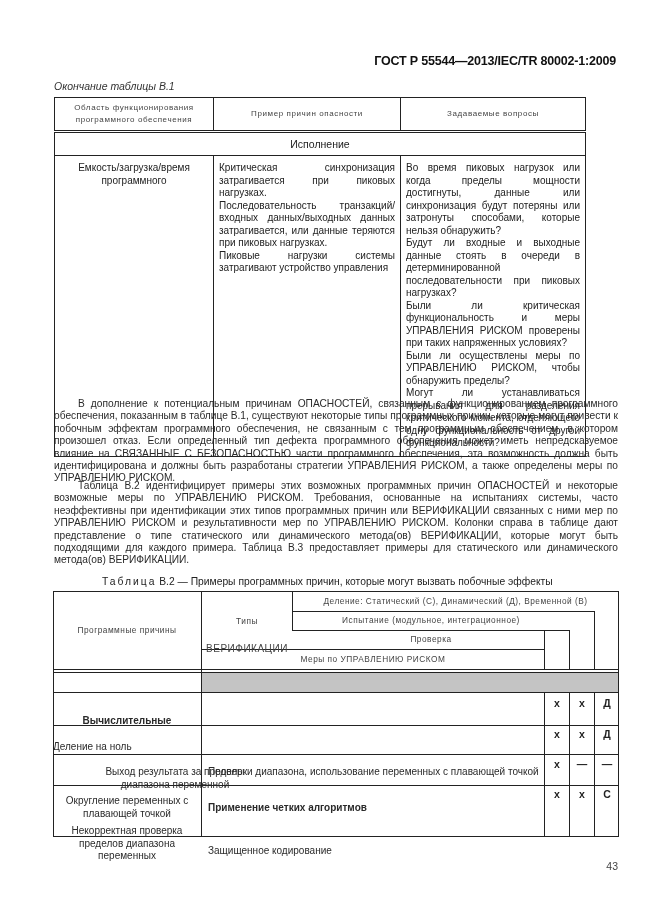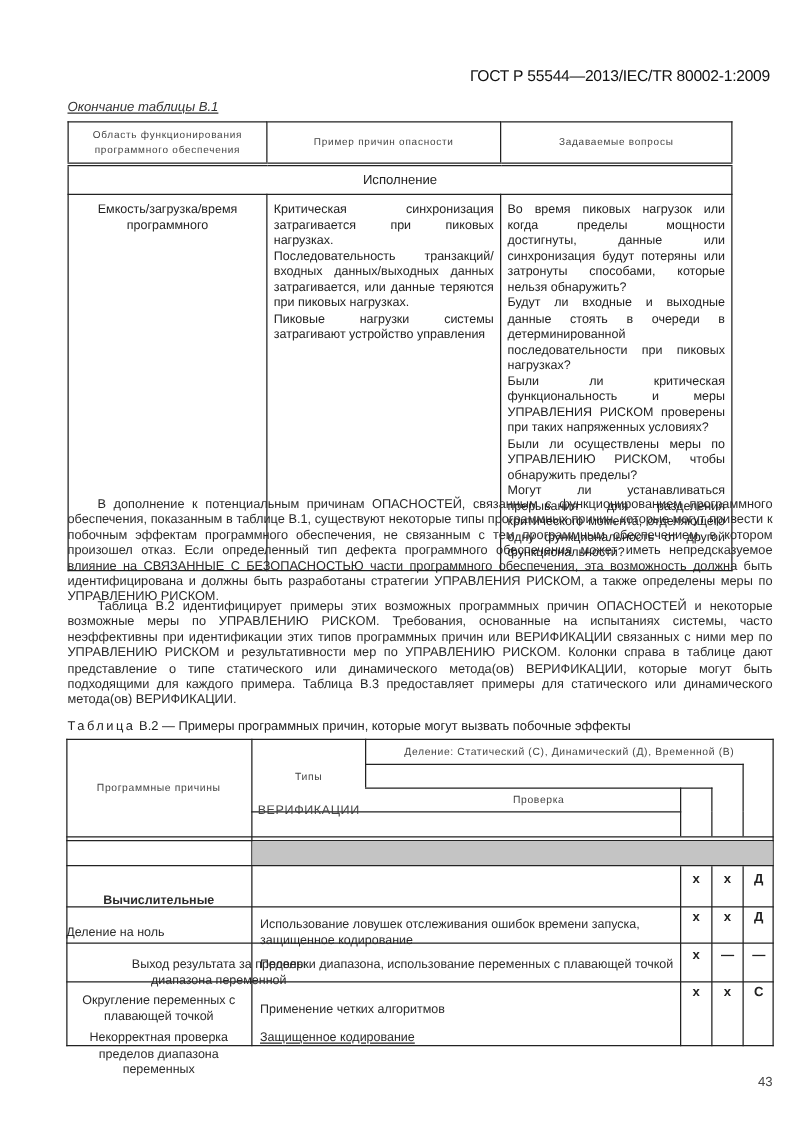--- a/index.html
+++ b/index.html
@@ -1,38 +1,38 @@
 <!DOCTYPE html>
 <html><head>
 <meta charset="utf-8">
 <style>
   html, body { margin: 0; padding: 0; background: #ffffff; }
   body { width: 646px; height: 913px; position: relative; overflow: hidden;
          font-family: "Liberation Sans", sans-serif; color: #222; }
   .abs { position: absolute; }
-  .std-id { left: 0; right: 30px; top: 54px; text-align: right; font-weight: normal; font-size: 12.5px; color: #111; letter-spacing: -0.2px; }
-  .caption1 { left: 54px; top: 80px; font-style: italic; font-size: 10.5px; color: #333; text-decoration: underline; }
+  .std-id { left: 0; right: 30px; top: 54px; text-align: right; font-weight: bold; font-size: 12.5px; color: #111; letter-spacing: -0.2px; }
+  .caption1 { left: 54px; top: 80px; font-style: italic; font-size: 10.5px; color: #333; }
 
   table { border-collapse: collapse; }
   .t1 { position: absolute; left: 54px; top: 97px; width: 532px; font-size: 10px; }
   .t1 td, .t1 th { border: 1px solid #222; vertical-align: top; }
   .t1 th { font-weight: normal; font-size: 8px; letter-spacing: 0.6px; color: #444; text-align: center; vertical-align: middle; height: 30px; line-height: 12px; border-bottom: 3px double #222; }
   .t1 .section { text-align: center; height: 20px; vertical-align: middle; font-size: 10.5px; }
   .t1 .c1 { width: 150px; text-align: center; padding: 6px 4px; line-height: 12.5px; }
   .t1 .c2 { width: 176px; padding: 6px 5px; line-height: 12.5px; text-align: justify; margin-left: 32px; }
   .t1 .c3 { padding: 6px 5px; line-height: 12.5px; text-align: justify; }
   .t1 p { margin: 0; }
 
   .body-text { left: 54px; width: 564px; font-size: 10.2px; line-height: 12.4px; text-align: justify; color: #2a2a2a; }
   .body-text p { margin: 0; text-indent: 24px; }
   .para1 { top: 398px; }
   .para2 { top: 480px; }
 
   .caption2 { left: 54px; top: 576px; font-size: 10.3px; color: #222; }
-  .caption2 .spaced { letter-spacing: 2px; }
+  .caption2 .spaced { letter-spacing: 2px; margin-left: 48px; }
 
   
   .t2 { position: absolute; left: 53px; top: 591px; width: 566px; height: 246px; }
   .line { position: absolute; background: #222; }
   .hdr-text { position: absolute; font-size: 8.3px; letter-spacing: 0.5px; color: #444; text-align: center; }
   .cell-text { position: absolute; font-size: 10px; line-height: 12.5px; color: #2a2a2a; margin-top: 38px; }
   .mark { position: absolute; font-size: 10.5px; font-weight: bold; text-align: center; width: 24px; color: #222; }
   .page-num { right: 28px; top: 860px; font-size: 10.5px; color: #444; }
 </style>
 </head>
@@ -116,42 +116,43 @@
 
   <div class="line" style="left:0;top:134px;width:566px;height:1px;"></div>
   <div class="line" style="left:0;top:163px;width:566px;height:1px;"></div>
   <div class="line" style="left:0;top:194px;width:566px;height:1px;"></div>
   <div class="line" style="left:0;top:245px;width:566px;height:1px;"></div>
 
   <div class="hdr-text" style="left:0;top:34px;width:148px;">Программные причины</div>
   <div class="hdr-text" style="left:149px;top:25px;width:90px;">Типы</div>
   <div class="hdr-text" style="left:149px;top:52px;width:90px;font-size:10px;">ВЕРИФИКАЦИИ</div>
   <div class="hdr-text" style="left:240px;top:5px;width:325px;">Деление: Статический (С), Динамический (Д), Временной (В)</div>
+  <div class="hdr-text" style="left:240px;top:24px;width:276px;">Испытание (модульное, интеграционное)</div>
   <div class="hdr-text" style="left:240px;top:43px;width:276px;">Проверка</div>
+  <div class="hdr-text" style="left:149px;top:63px;width:342px;">Меры по УПРАВЛЕНИЮ РИСКОМ</div>
 
   <div class="cell-text" style="left:0;top:86px;width:148px;text-align:center;font-weight:bold;font-size:10px;">Вычислительные</div>
 
   <div class="cell-text" style="left:0;top:112px;width:148px;text-align:left;">Деление на ноль</div>
-  <div class="cell-text" style="left:155px;top:105px;width:332px;">Использование ловушек отслеживания ошибок времени запуска, защищенное кодирование</div>
   <div class="mark" style="left:492px;top:106px;">x</div>
   <div class="mark" style="left:517px;top:106px;">x</div>
   <div class="mark" style="left:542px;top:106px;">Д</div>
 
   <div class="cell-text" style="left:2px;top:137px;width:144px;text-align:center;padding-left:48px;">Выход результата за пределы диапазона переменной</div>
   <div class="cell-text" style="left:155px;top:137px;width:332px;">Проверки диапазона, использование переменных с плавающей точкой</div>
   <div class="mark" style="left:492px;top:137px;">x</div>
   <div class="mark" style="left:517px;top:137px;">x</div>
   <div class="mark" style="left:542px;top:137px;">Д</div>
 
   <div class="cell-text" style="left:10px;top:166px;width:128px;text-align:center;">Округление переменных с плавающей точкой</div>
-  <div class="cell-text" style="left:155px;top:173px;width:332px;">Применение четких алгоритмов</div>
+  <div class="cell-text" style="left:155px;top:173px;width:332px;font-weight:bold;">Применение четких алгоритмов</div>
   <div class="mark" style="left:492px;top:167px;">x</div>
   <div class="mark" style="left:517px;top:167px;">—</div>
   <div class="mark" style="left:542px;top:167px;">—</div>
 
   <div class="cell-text" style="left:18px;top:196px;width:112px;text-align:center;">Некорректная проверка пределов диапазона переменных</div>
-  <div class="cell-text" style="left:155px;top:196px;width:332px;text-decoration:underline;">Защищенное кодирование</div>
+  <div class="cell-text" style="left:155px;top:216px;width:332px;">Защищенное кодирование</div>
   <div class="mark" style="left:492px;top:197px;">x</div>
   <div class="mark" style="left:517px;top:197px;">x</div>
   <div class="mark" style="left:542px;top:197px;">С</div>
 </div>
 
 <div class="abs page-num">43</div>
 
 </body></html>

